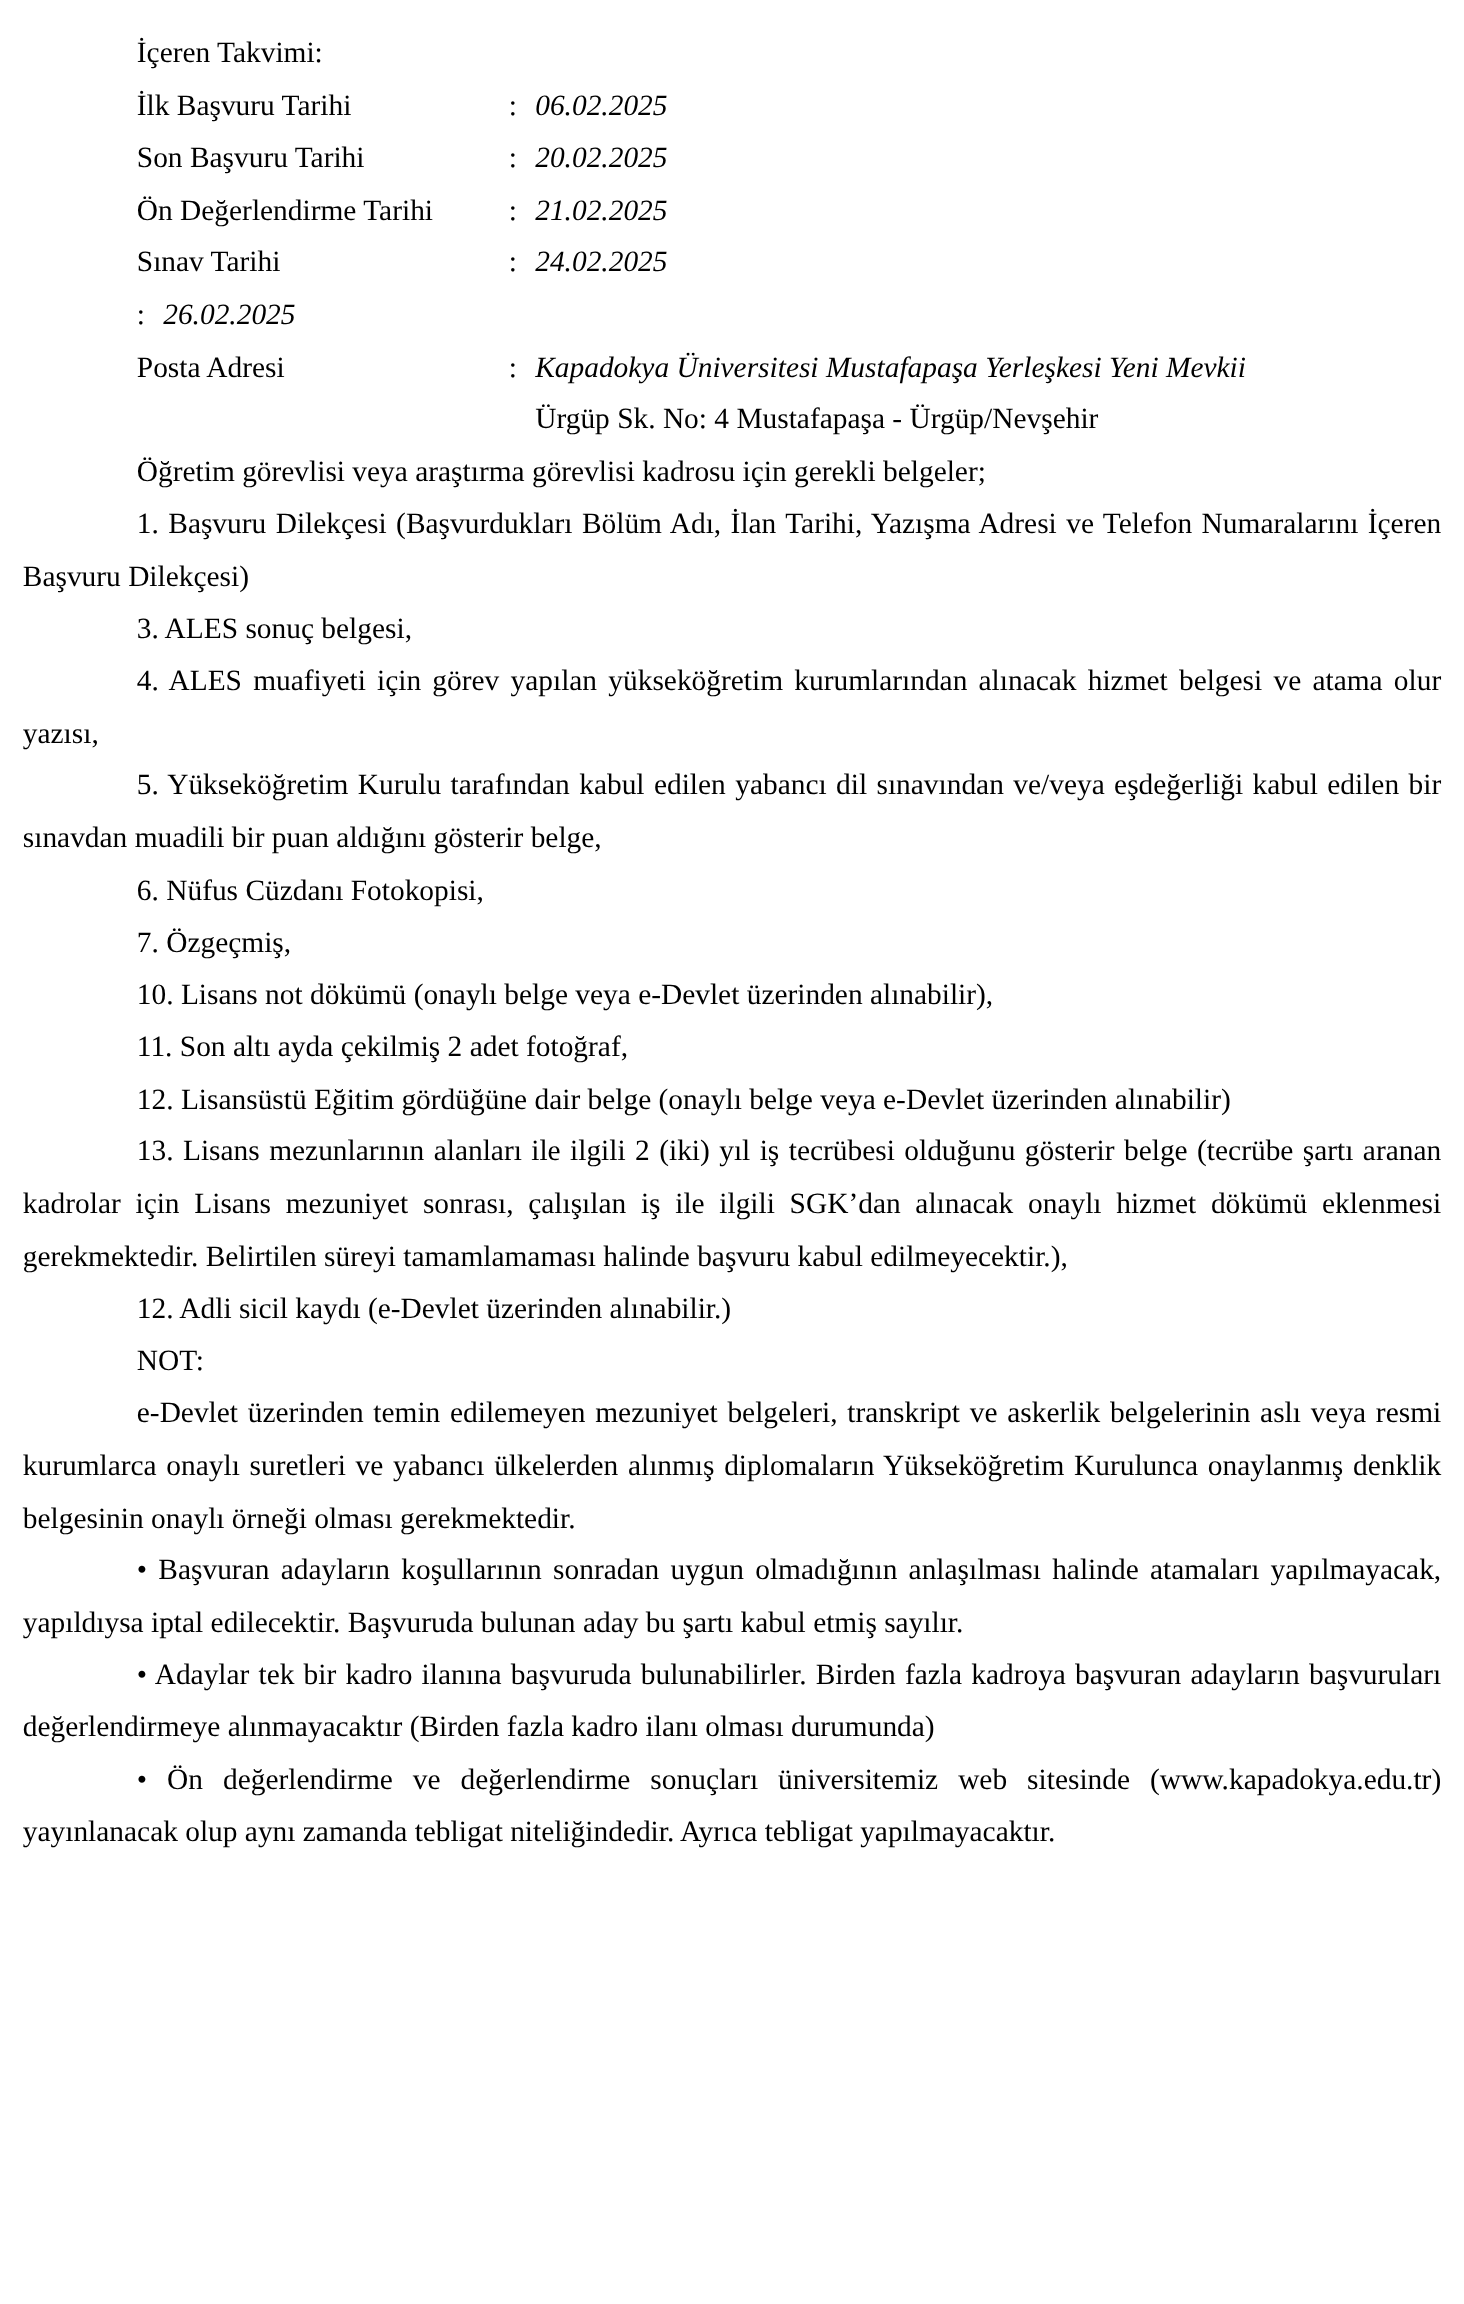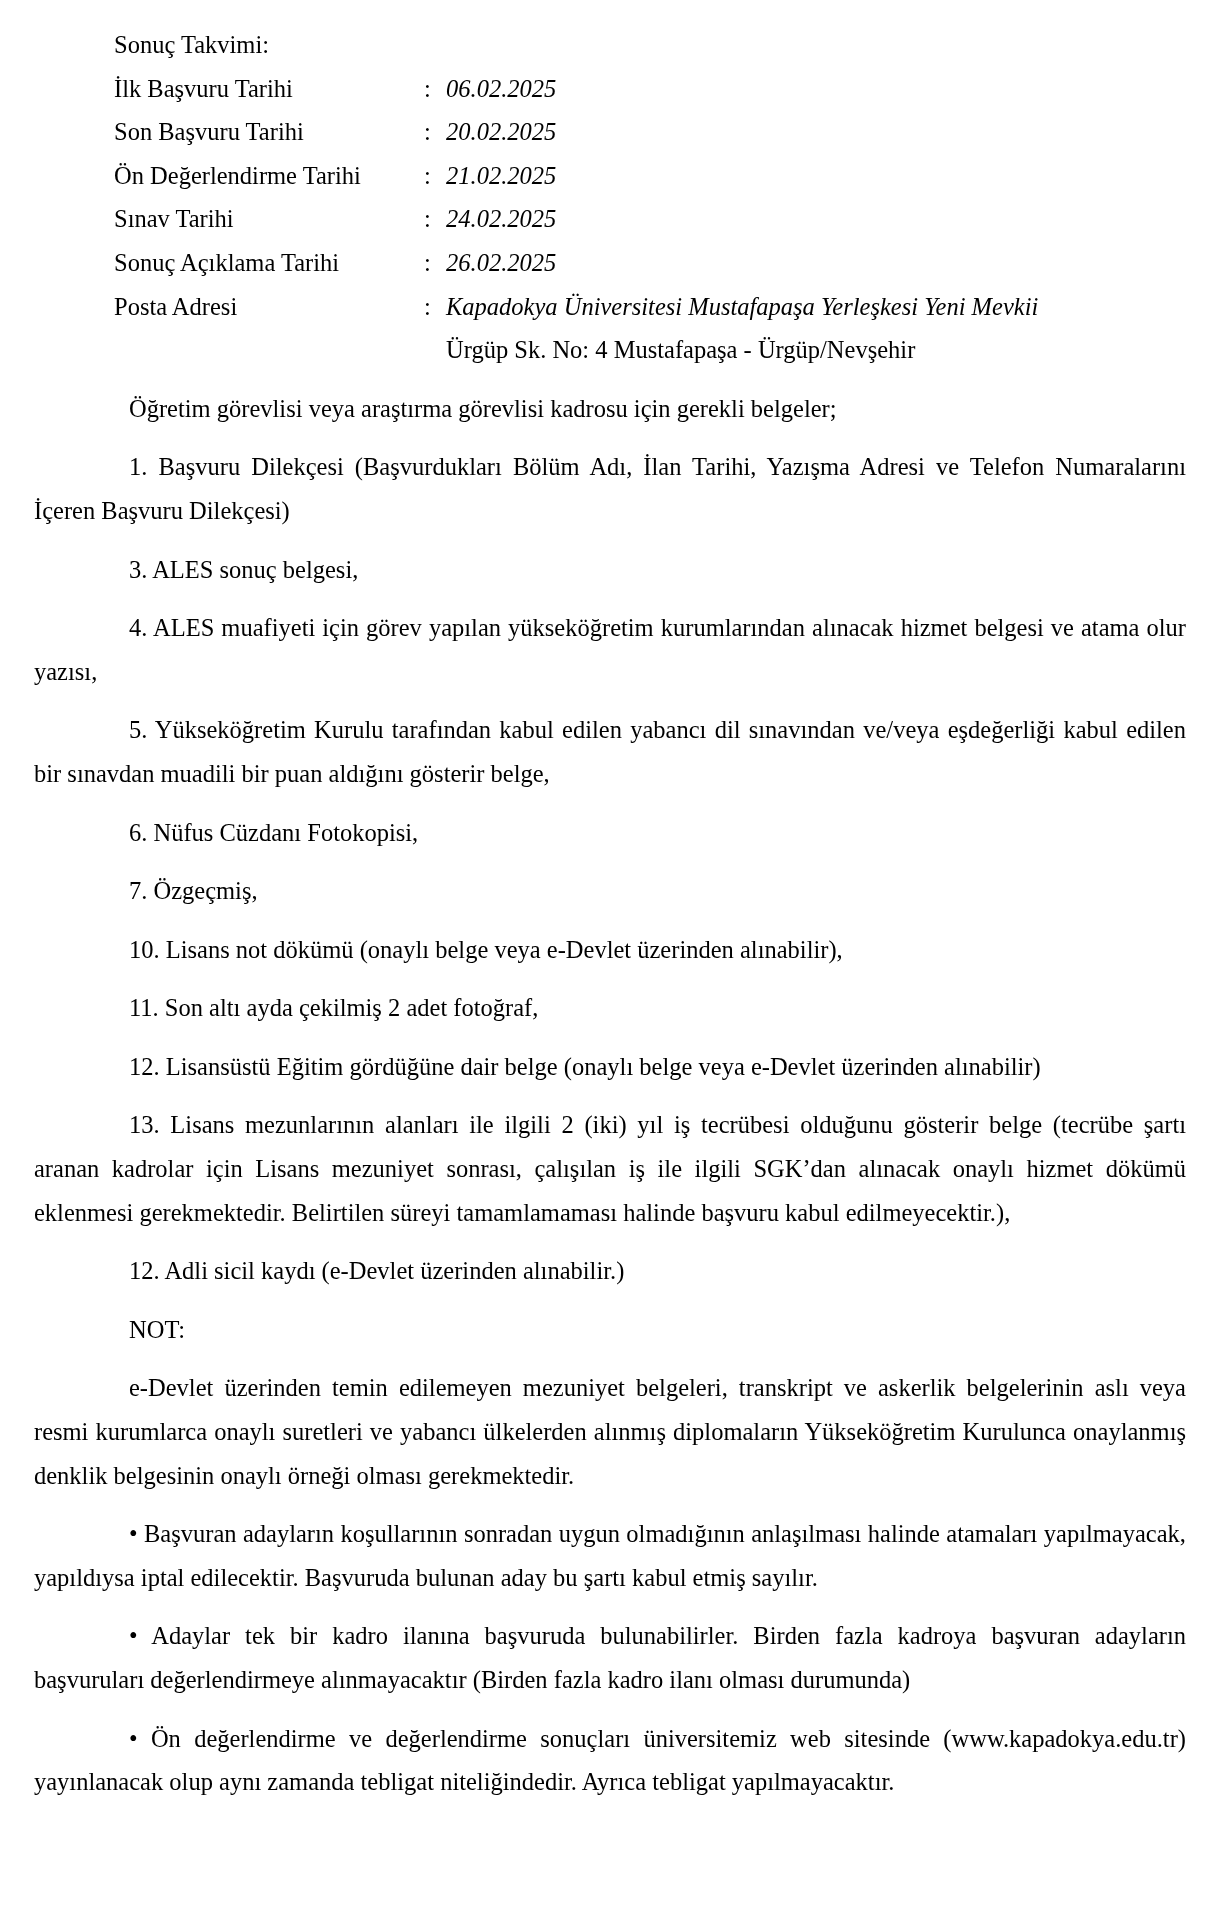--- a/index.html
+++ b/index.html
@@ -18,30 +18,30 @@
   .indent-line { padding-left: 95px; white-space: nowrap; }
   .sched-row { display: flex; padding-left: 95px; white-space: nowrap; }
   .sched-label { width: 310px; flex: none; }
   .sched-colon { width: 22px; flex: none; }
   .sched-value { flex: none; font-style: italic; }
   .addr-cont { padding-left: 427px; white-space: nowrap; }
   .para {
     text-indent: 95px;
     text-align: justify;
     text-align-last: left;
-    margin: 15px;
+    margin: 0;
   }
   .para.single { white-space: nowrap; }
 </style>
 </head>
 <body>
 
 <div class="page">
 
-  <div class="indent-line">Sonuç Takvimi:</div>
+  <div class="indent-line">İçeren Takvimi:</div>
 
   <div class="sched-row">
     <span class="sched-label">İlk Başvuru Tarihi</span>
     <span class="sched-colon">:</span>
     <span class="sched-value">06.02.2025</span>
   </div>
   <div class="sched-row">
     <span class="sched-label">Son Başvuru Tarihi</span>
     <span class="sched-colon">:</span>
     <span class="sched-value">20.02.2025</span>
@@ -50,21 +50,20 @@
     <span class="sched-label">Ön Değerlendirme Tarihi</span>
     <span class="sched-colon">:</span>
     <span class="sched-value">21.02.2025</span>
   </div>
   <div class="sched-row">
     <span class="sched-label">Sınav Tarihi</span>
     <span class="sched-colon">:</span>
     <span class="sched-value">24.02.2025</span>
   </div>
   <div class="sched-row">
-    <span class="sched-label">Sonuç Açıklama Tarihi</span>
     <span class="sched-colon">:</span>
     <span class="sched-value">26.02.2025</span>
   </div>
   <div class="sched-row">
     <span class="sched-label">Posta Adresi</span>
     <span class="sched-colon">:</span>
     <span class="sched-value">Kapadokya Üniversitesi Mustafapaşa Yerleşkesi Yeni Mevkii</span>
   </div>
   <div class="addr-cont">Ürgüp Sk. No: 4 Mustafapaşa - Ürgüp/Nevşehir</div>
 

